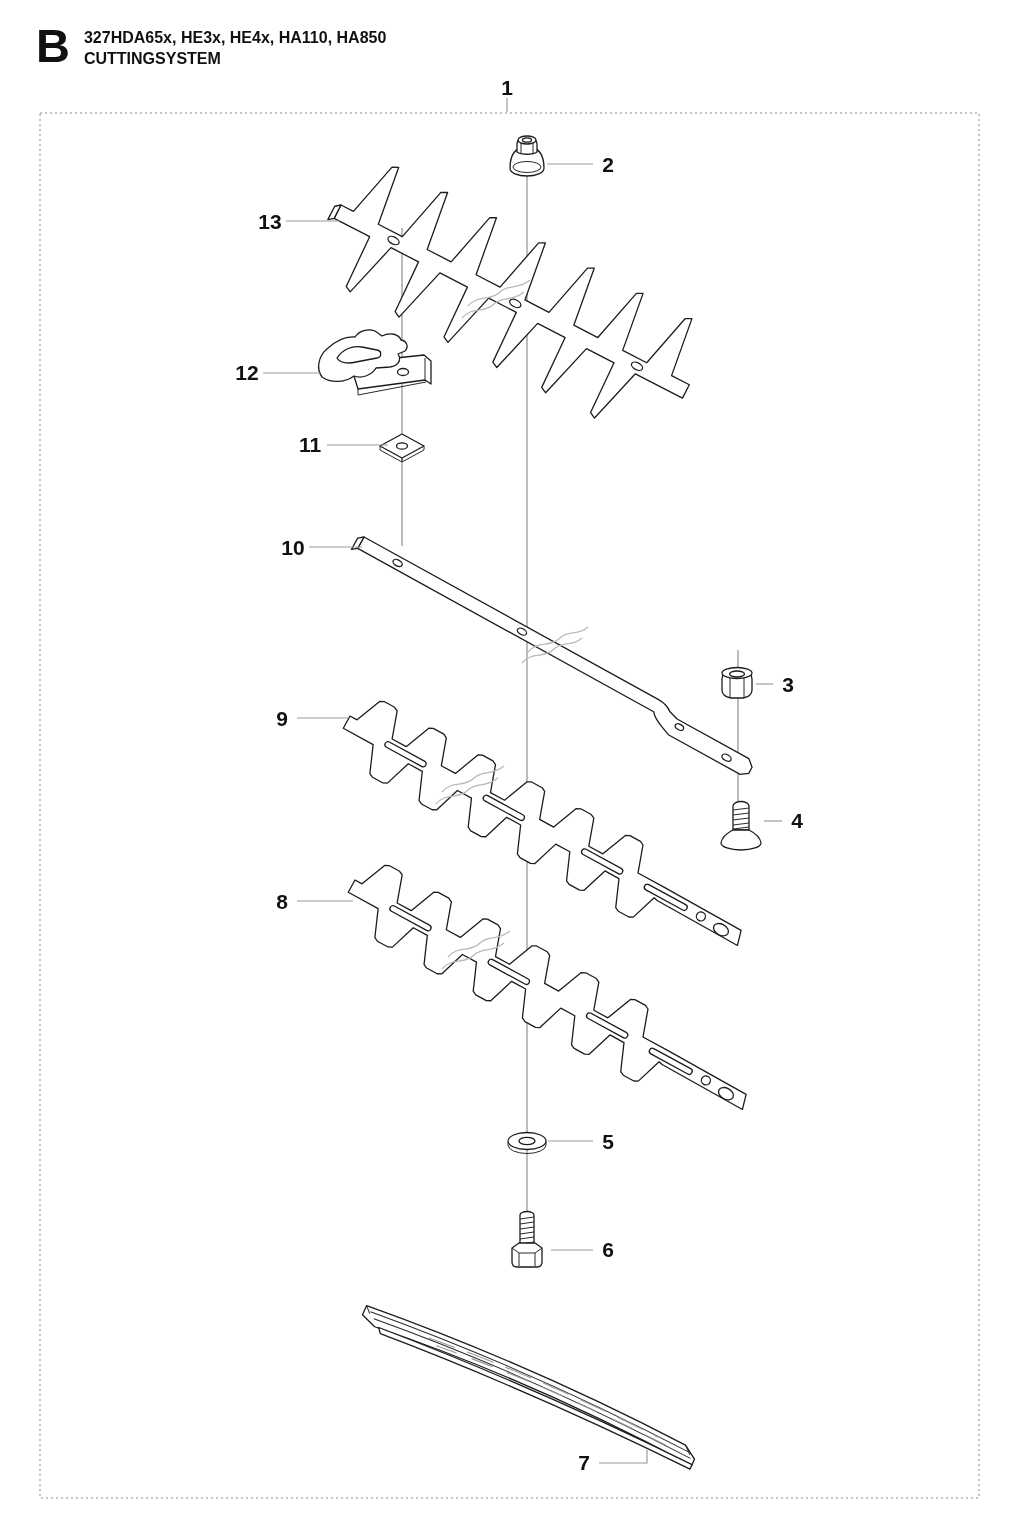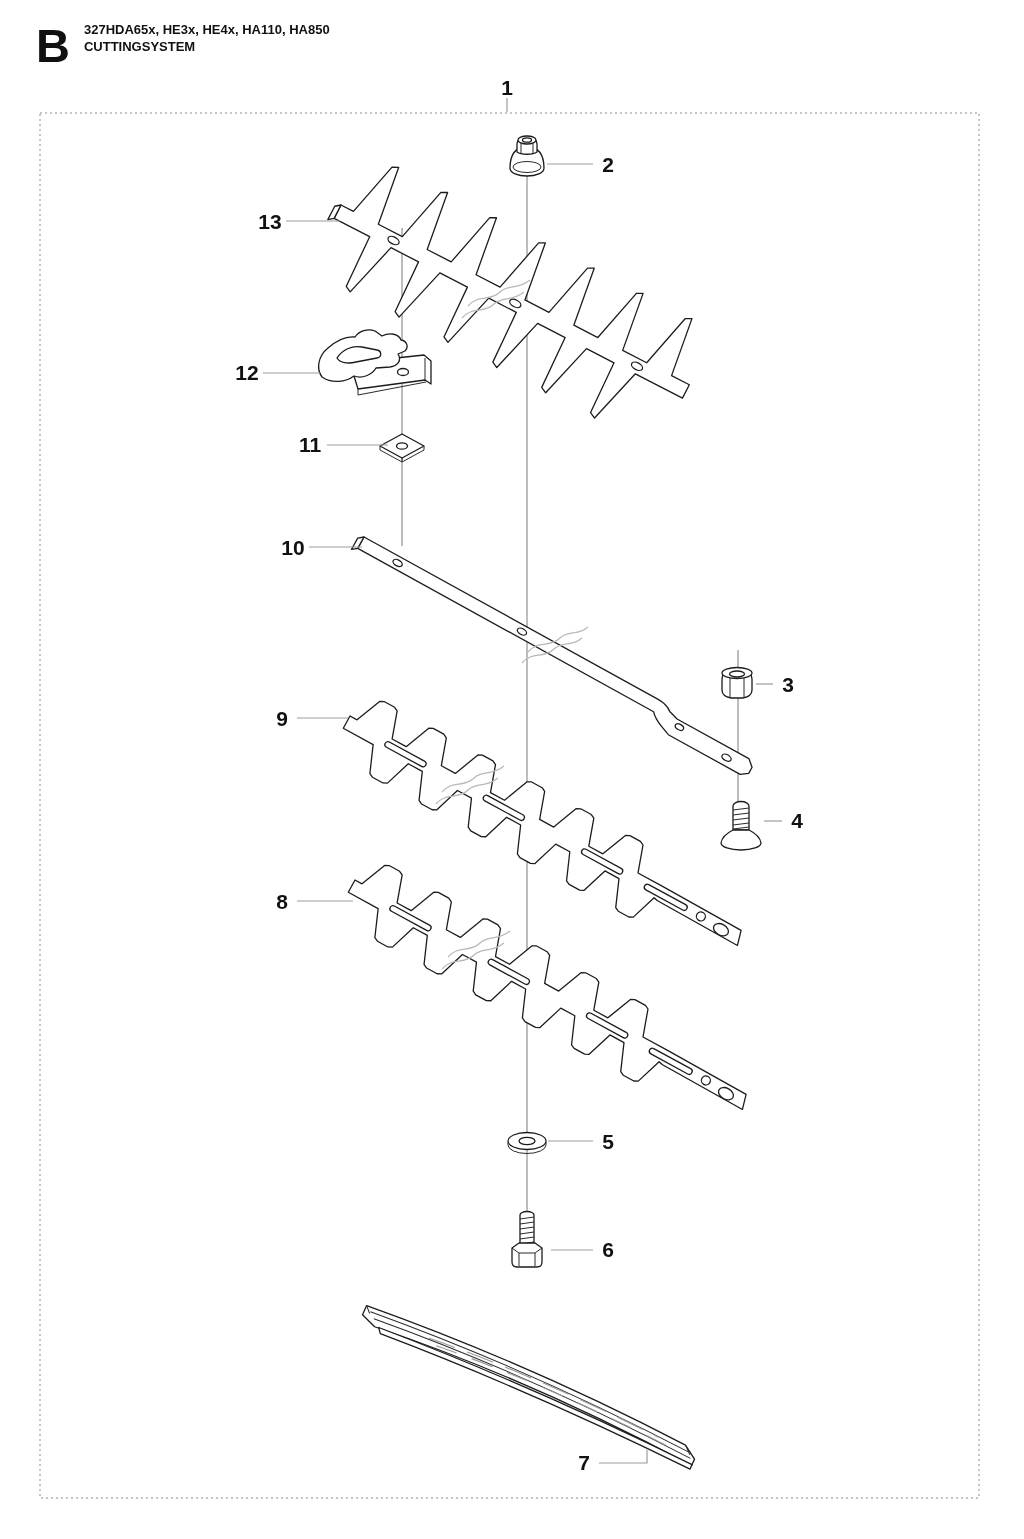--- a/index.html
+++ b/index.html
@@ -1,19 +1,19 @@
 <!DOCTYPE html>
 <html><head>
 <meta charset="utf-8">
 <style>
   html,body{margin:0;padding:0;background:#ffffff;}
   body{width:1024px;height:1539px;position:relative;font-family:"Liberation Sans",sans-serif;color:#111;}
   .header{position:absolute;left:36px;top:22px;display:flex;align-items:flex-start;}
   .section-letter{font-size:47px;font-weight:bold;line-height:1;letter-spacing:0;}
-  .title-block{margin-left:14px;font-size:13px;font-weight:bold;line-height:1.3;}
+  .title-block{margin-left:14px;margin-top:6px;font-size:16px;font-weight:bold;line-height:1.3;}
   svg{position:absolute;left:0;top:0;}
   .ln{fill:none;stroke:#1c1c1c;stroke-width:1.3;stroke-linejoin:round;stroke-linecap:round;}
   .wh{fill:#ffffff;stroke:#1c1c1c;stroke-width:1.3;stroke-linejoin:round;stroke-linecap:round;}
   .axis{fill:none;stroke:#7a7a7a;stroke-width:1;}
   .leader{fill:none;stroke:#9c9c9c;stroke-width:1.2;}
   .brk{fill:none;stroke:#b8b8b8;stroke-width:1.2;}
   .detail{fill:none;stroke:#2a2a2a;stroke-width:1;}
   .slotline{fill:none;stroke:#9a9a9a;stroke-width:1.2;}
   text.callout{font-family:"Liberation Sans",sans-serif;font-size:21px;font-weight:bold;fill:#111;text-anchor:middle;}
   .border-rect{fill:none;stroke:#8a8a8a;stroke-width:1;stroke-dasharray:2 3;}

